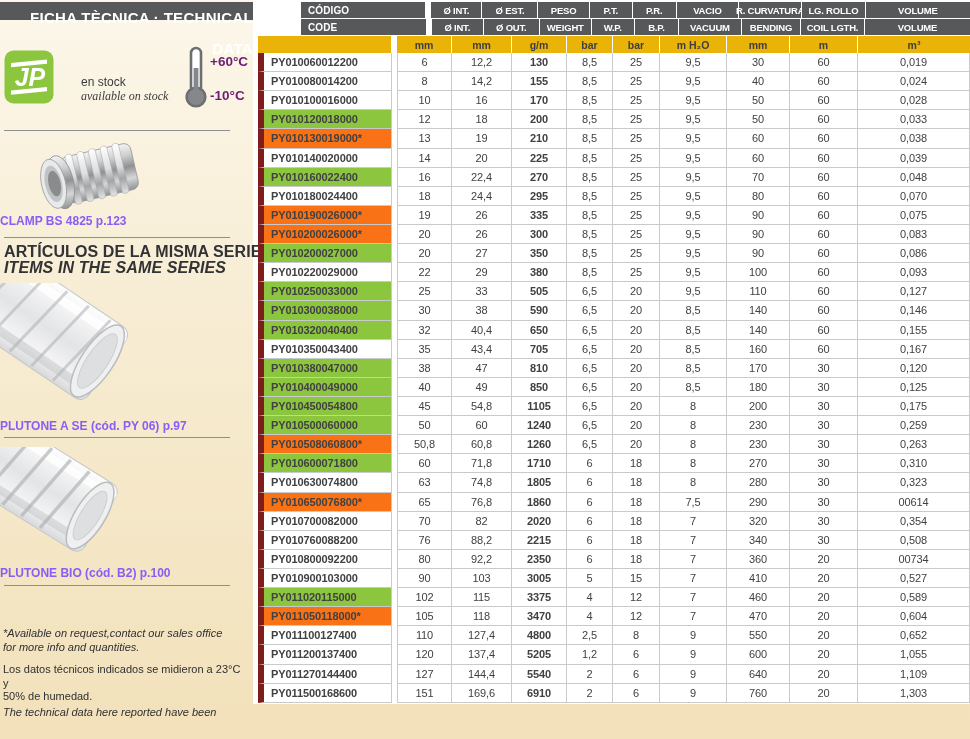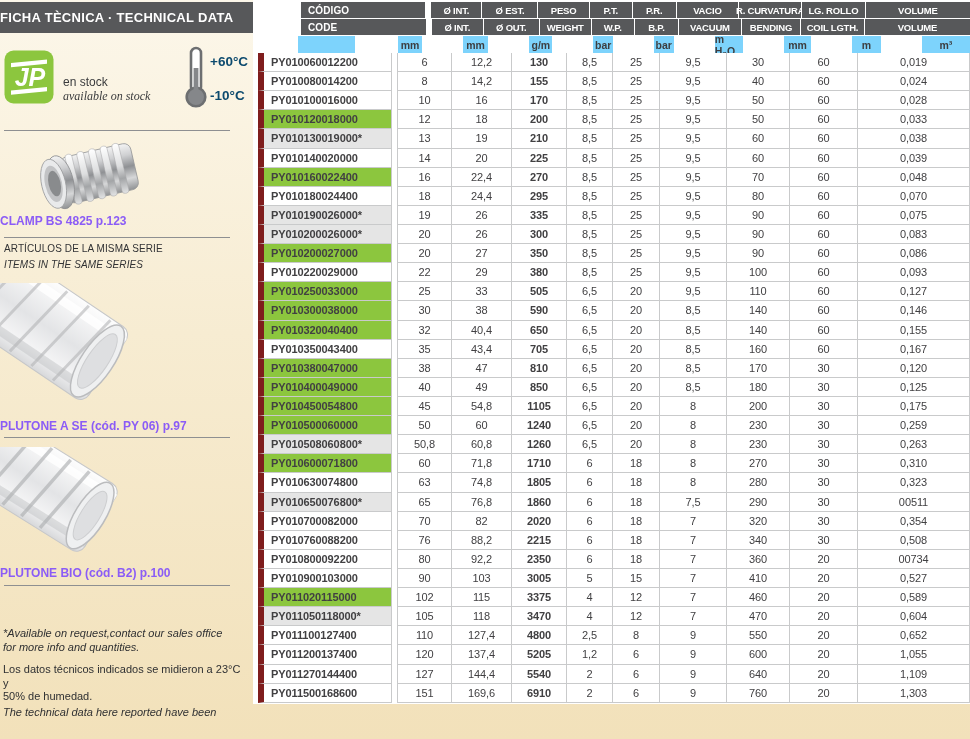--- a/index.html
+++ b/index.html
@@ -3,62 +3,62 @@
 <meta charset="utf-8">
 <style>
   html,body{margin:0;padding:0;}
   body{
     width:970px;height:739px;position:relative;overflow:hidden;
     background:linear-gradient(180deg,#fcf7ea 0%,#f7ecd2 45%,#f2e1ba 100%);
     font-family:"Liberation Sans",sans-serif;color:#3d3e40;
   }
   .abs{position:absolute;}
   
-  .banner{top:2px;left:0;width:253px;height:31px;background:#57585a;color:#fff;
-    font-weight:bold;font-size:13px;letter-spacing:.3px;text-align:left;line-height:31px;}
-  .stock{top:75px;left:63px;font-size:12px;line-height:14px;color:#3a3b3d;}
+  .banner{top:2px;left:0;width:253px;height:18px;background:#57585a;color:#fff;
+    font-weight:bold;font-size:15px;letter-spacing:.3px;text-align:right;line-height:31px;}
+  .stock{top:75px;left:81px;font-size:12px;line-height:14px;color:#3a3b3d;}
   .stock .en{font-style:italic;font-family:Liberation Serif, serif;}
-  .temp{font-weight:bold;font-size:13.5px;color:#0c4a6e;}
+  .temp{font-weight:bold;font-size:13.5px;color:#701a75;}
   .temp-max{top:54px;left:210px;}
   .temp-min{top:88px;left:210px;}
   .rule{left:4px;width:226px;border-top:1.5px solid #8e8f91;height:0;}
   .caption{font-weight:bold;font-size:12px;color:#8b5cf6;text-align:left;}
-  .series{left:4px;font-weight:normal;font-size:10px;color:#313234;letter-spacing:.1px;}
+  .series{left:4px;font-weight:bold;font-size:16px;color:#313234;letter-spacing:.1px;}
   .series.en{font-style:italic;}
   .footnotes{top:627px;left:3px;width:240px;font-size:11px;line-height:13.5px;color:#2f3032;}
   .footnotes p{margin:0 0 2px 0;}
   .footnotes p.sp{margin-bottom:9px;}
   .footnotes .it{font-style:italic;}
   
   .table-backing{left:253px;top:0;width:717px;height:704px;background:#fff;}
   .dtable{left:258px;top:2px;width:712px;}
   .row{display:flex;}
   .hrow{height:17px;margin-left:43px;}
   .urow{height:17px;}
   .brow{height:19.12px;}
   .c0{width:134px;}.c1{width:55px;}.c2{width:60px;}.c3{width:55px;}.c4{width:46px;}
   .c5{width:47px;}.c6{width:67px;}.c7{width:63px;}.c8{width:68px;}.c9{width:112px;}
   .gapcell{width:5px;background:#fff;}
   .hcell{background:#57585a;color:#fff;font-weight:bold;font-size:9.5px;letter-spacing:-.2px;
     display:flex;align-items:center;justify-content:center;white-space:nowrap;
     border-right:1px solid #fff;border-bottom:1px solid #fff;box-sizing:border-box;}
   .hcell.c0{justify-content:flex-start;padding-left:7px;font-size:10px;letter-spacing:.1px;}
   .hcell.c9{border-right:none;text-align:center;}
-  .ucell{background:#7dd3fc;color:#3d3e40;font-weight:bold;font-size:10.5px;
+  .ucell{background:#eab308;color:#3d3e40;font-weight:bold;font-size:10.5px;
     display:flex;align-items:center;justify-content:center;
-    border-right:1px solid #fff;box-sizing:border-box;margin-left:40px;}
+    border-right:1px solid #fff;box-sizing:border-box;}
   .ucell.c9{border-right:none;}
   .bcell{background:#fff;color:#414042;font-size:11px;letter-spacing:-.1px;
     display:flex;align-items:center;justify-content:center;
     border-right:1px solid #c9cacb;border-bottom:1px solid #c9cacb;box-sizing:border-box;}
   .bcell.c0{justify-content:flex-start;padding-left:7px;font-weight:bold;border-left:6px solid #7f1d1d;}
   .bcell.c1{border-left:1px solid #c9cacb;}
   .bcell.bold{font-weight:bold;}
   .hl-green{background:#8cc63e;}
-  .hl-tan{background:#e5e5e5;}
+  .hl-tan{background:#f97316;}
 </style>
 </head>
 <body>
 
 <div class="abs table-backing"></div>
 
 <div class="abs banner">FICHA TÈCNICA · TECHNICAL DATA</div>
 
 <svg class="abs" style="top:50px;left:4px;" width="50" height="54" viewBox="0 0 50 54">
   <rect x="0.5" y="0.5" width="49" height="53" rx="9" fill="#8cc63e"></rect>
@@ -519,21 +519,21 @@
         <div class="bcell c0 hl-tan">PY010650076800*</div>
         <div class="gapcell"></div>
         <div class="bcell c1">65</div>
         <div class="bcell c2">76,8</div>
         <div class="bcell c3 bold">1860</div>
         <div class="bcell c4">6</div>
         <div class="bcell c5">18</div>
         <div class="bcell c6">7,5</div>
         <div class="bcell c7">290</div>
         <div class="bcell c8">30</div>
-        <div class="bcell c9">00511</div>
+        <div class="bcell c9">00614</div>
       </div>
       <div class="row brow">
         <div class="bcell c0">PY010700082000</div>
         <div class="gapcell"></div>
         <div class="bcell c1">70</div>
         <div class="bcell c2">82</div>
         <div class="bcell c3 bold">2020</div>
         <div class="bcell c4">6</div>
         <div class="bcell c5">18</div>
         <div class="bcell c6">7</div>

